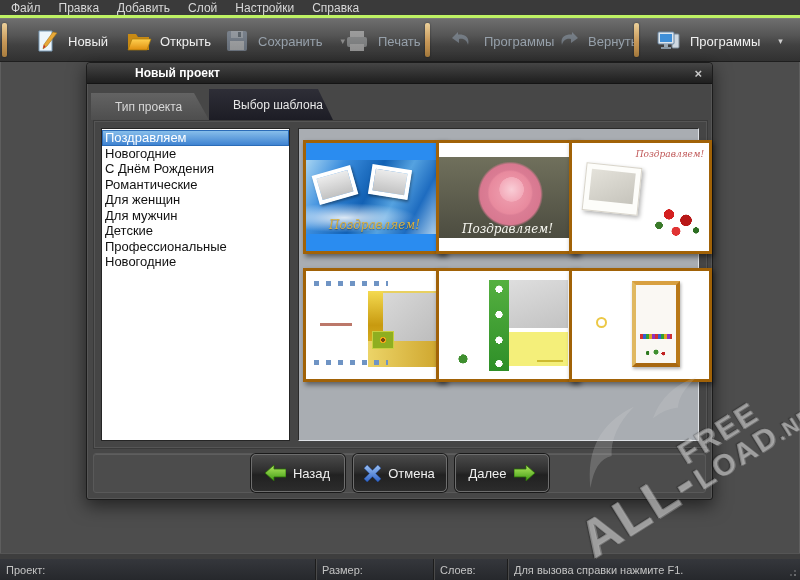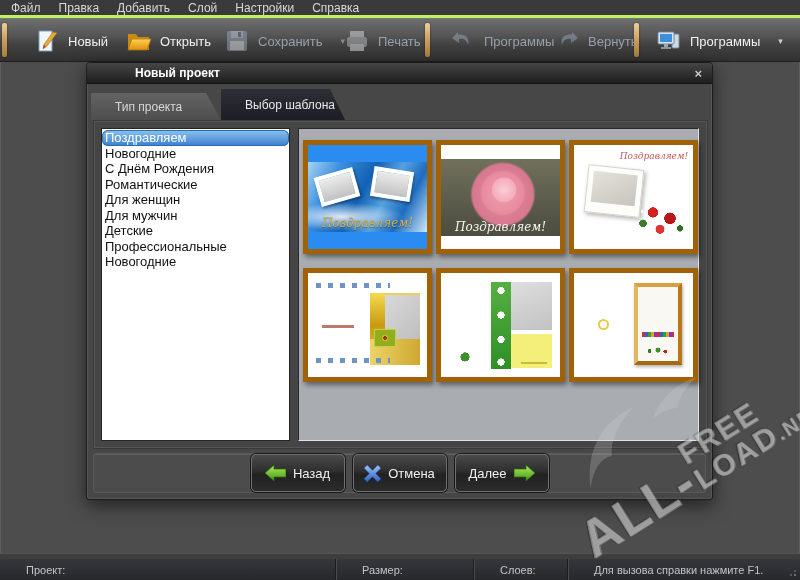--- a/index.html
+++ b/index.html
@@ -48,48 +48,47 @@
     padding:0 10px; border-bottom:1px solid #141414;
   }
   .dlg-title-text { color:#fff; font-size:12px; font-weight:bold; flex:1;padding-left:38px; }
   .dlg-close { color:#c8c8c8; font-size:13px; font-weight:bold; cursor:default; line-height:1; }
   .tabs { position:absolute; left:4px; top:26px; height:31px; display:flex; align-items:flex-end; }
   .tab {
     clip-path:polygon(0 0, calc(100% - 15px) 0, 100% 100%, 0 100%);
     color:#d8d8d8; font-size:12px; display:flex; align-items:center;
     padding:0 0 0 24px; cursor:default;
   }
-  .tab-inactive { width:130px; height:27px; background:linear-gradient(180deg,#636363,#4e4e4e); }
+  .tab-inactive { width:118px; height:27px; background:linear-gradient(180deg,#636363,#4e4e4e); }
   .tab-active   { width:124px; height:31px; background:linear-gradient(180deg,#2e2e37,#1d1d25); color:#e8e8e8; }
   .dlg-content {
     position:absolute; left:6px; top:57px; width:615px; height:329px;
     background:#454545; border:1px solid #3a3a3a;
     box-shadow:inset 0 0 0 1px #555;
   }
   
   .catlist {
     position:absolute; left:7px; top:7px; width:189px; bottom:7px;
     background:#fff; border:1px solid #252525; overflow:hidden;
     font-size:13px; color:#111; padding-top:1px;
   }
   .cat { height:15.5px; line-height:15.5px; padding-left:3px; white-space:nowrap; cursor:default; }
   .cat.selected {
     background:linear-gradient(180deg,#8cc2ec,#3a7fd0); color:#fff;
     box-shadow:inset 0 0 0 1px #2b6cb8;
-    border-radius:6px;
   }
   
   .thumbpanel {
     position:absolute; left:204px; top:7px; right:8px; bottom:7px;
     background:#a9adb2; border-top:1px solid #2a2a2a; border-left:1px solid #2a2a2a;
     border-right:1px solid #dfe2e6; border-bottom:1px solid #dfe2e6;
   }
   .tcard {
-    position:absolute; width:129px; height:114px; background:#fff;
-    border:5px solid #a16207; box-shadow:2px 3px 5px rgba(0,0,0,.45);
+    position:absolute; width:143px; height:114px; background:#fff;
+    border:3px solid #a16207; box-shadow:2px 3px 5px rgba(0,0,0,.45);
     cursor:default; overflow:hidden;padding-left:42px;
   }
   .tcard.selected { background:#2a8cf0; }
   .script { position:absolute; bottom:2px; left:0; right:0; text-align:center;
     font-family:"DejaVu Serif",serif; font-style:italic; font-size:12px; }
   .gold { color:#d8b040; text-shadow:0 1px 1px rgba(0,0,0,.35); }
   .white { color:#f6f6f0; }
   
   .c1-img { position:absolute; left:0; right:0; top:17px; bottom:17px;
     background:linear-gradient(118deg,#a6d4f2 0%,#3c8ede 22%,#1261b4 45%,#55a2e0 62%,#1e6cc0 78%,#cfe8f8 100%); }
@@ -189,21 +188,21 @@
   }
   
   .statusstrip { position:absolute; left:0; top:553px; width:800px; height:6px;
     background:#3e3e3e; border-top:1px solid #555; }
   .statusbar {
     position:absolute; left:0; top:559px; width:800px; height:21px;
     background:linear-gradient(180deg,#35373c,#26282c); color:#c4c4c4;
     font-size:11px; display:flex; align-items:center;
   }
   .sb-sec { height:100%; display:flex; align-items:center; padding-left:6px;
-    border-right:1px solid #1c1c1c; box-shadow:1px 0 0 #4a4a4a;margin-left:20px; }
+    border-right:1px solid #1c1c1c; box-shadow:1px 0 0 #4a4a4a; }
   .sb-1 { width:316px; } .sb-2 { width:118px; } .sb-3 { width:74px; }
   .sb-4 { flex:1; border-right:none; box-shadow:none; }
   .sb-grip { width:14px; height:100%; position:relative; }
   .sb-grip::after { content:""; position:absolute; right:4px; bottom:4px; width:2px; height:2px;
     background:rgba(255,255,255,.3);
     box-shadow:-4px 0 rgba(255,255,255,.2), 0 -4px rgba(255,255,255,.2); }
   
   .watermark {
     position:absolute; right:-28px; bottom:-6px; width:260px; height:210px;
     transform:rotate(-32deg); pointer-events:none; z-index:50;

